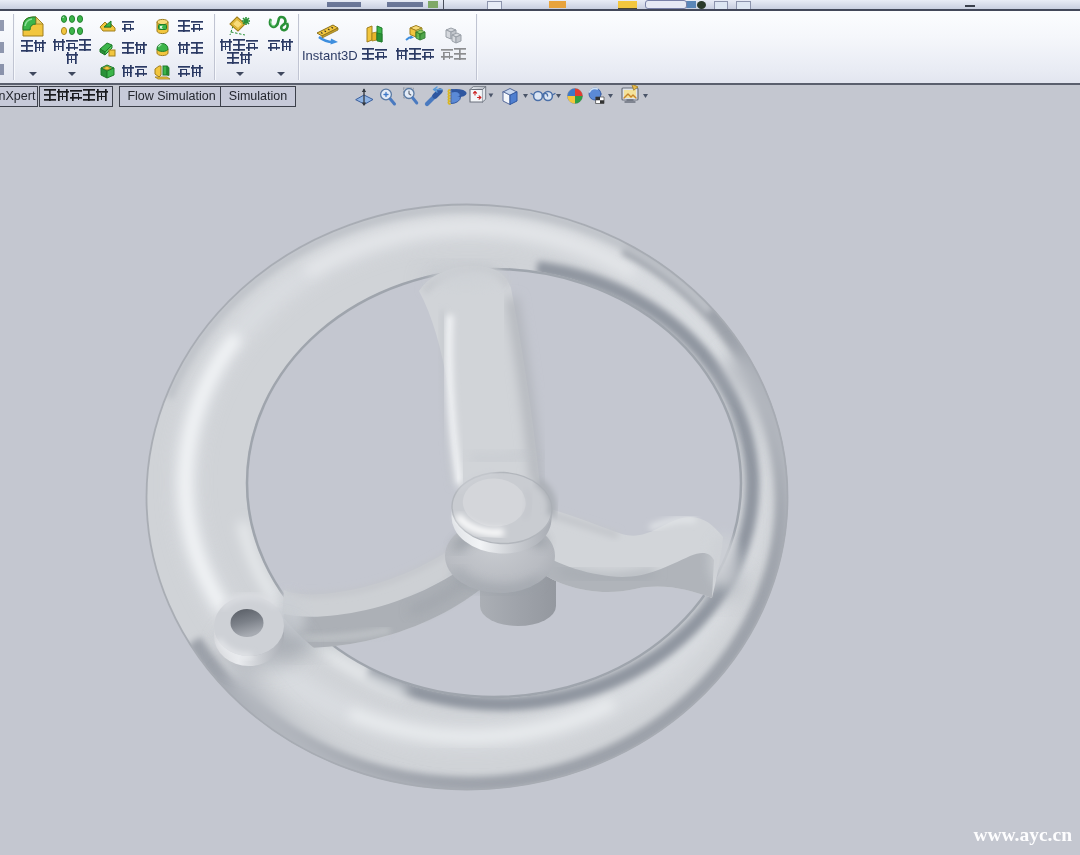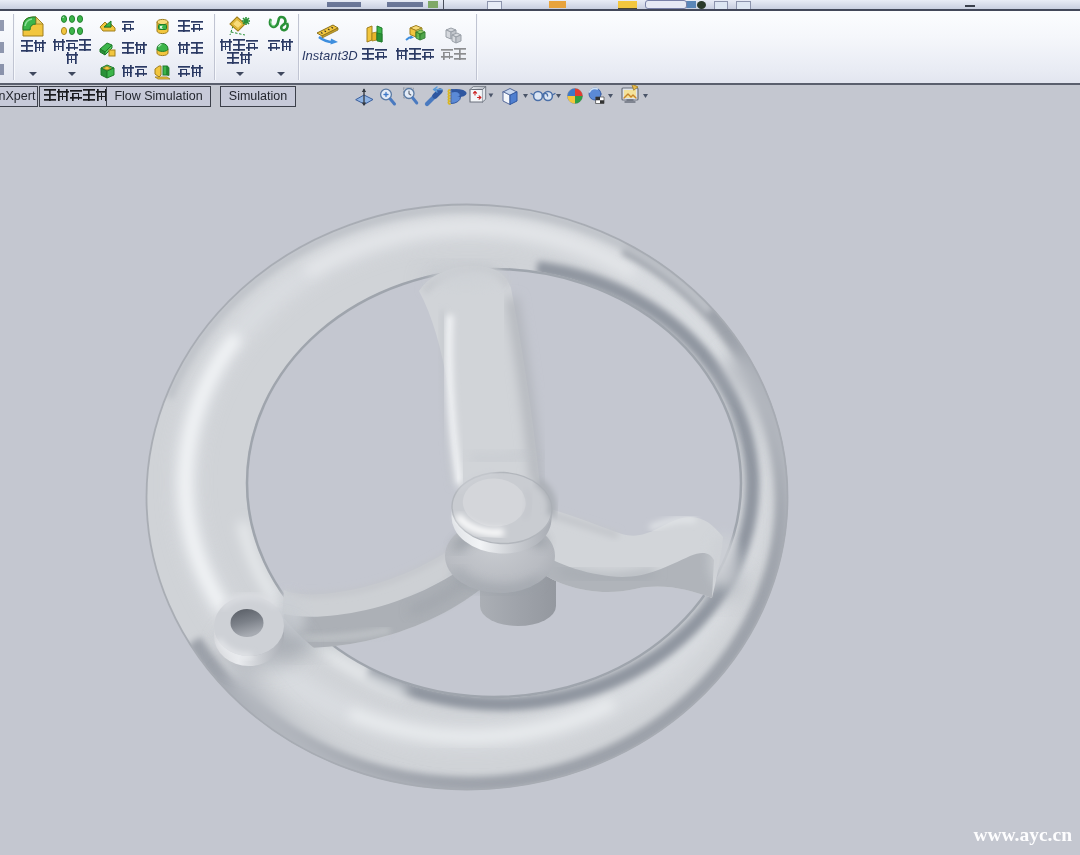--- a/index.html
+++ b/index.html
@@ -9,21 +9,21 @@
 #sliver{left:0;top:0;width:1080px;height:9px;
   background:linear-gradient(#e8ecf6,#c9cfe0);}
 #sliver .frag{position:absolute;}
 
 #ribbon{left:0;top:9px;width:1080px;height:74px;
   background:linear-gradient(#fcfdff 0%,#f5f7fb 35%,#e9ecf4 78%,#e3e6f0 95%,#e3e6f0 100%);
   border-top:2px solid #43485a;}
 #ribbon:after{content:"";position:absolute;left:0;bottom:0;width:1080px;height:2px;background:#5a5f6d;}
 .vsep{position:absolute;top:3px;height:66px;width:1px;background:#c0c4d2;border-right:1px solid #f6f8fc;}
 .biglbl{position:absolute;font-size:12px;color:#2b3a64;text-align:center;line-height:12px;white-space:nowrap;}
-.smalllbl{position:absolute;font-size:12px;color:#2b3a64;white-space:nowrap;font-style:italic;}
+.smalllbl{position:absolute;font-size:12px;color:#2b3a64;white-space:nowrap;}
 .drop{position:absolute;width:0;height:0;border-left:4px solid transparent;border-right:4px solid transparent;border-top:4.5px solid #3f485e;}
 
 .cj{display:inline-block;width:12px;height:12px;margin:0 .5px;vertical-align:-1px;}
 .c1{background:
  linear-gradient(#2b3a64,#2b3a64) 0 0/12px 1.7px no-repeat,
  linear-gradient(#2b3a64,#2b3a64) 0 5px/12px 1.7px no-repeat,
  linear-gradient(#2b3a64,#2b3a64) 0 10px/12px 1.7px no-repeat,
  linear-gradient(#2b3a64,#2b3a64) 5px 0/1.7px 12px no-repeat;}
 .c2{background:
  linear-gradient(#2b3a64,#2b3a64) 1px 0/1.7px 12px no-repeat,
@@ -191,21 +191,21 @@
             <path d="M9,11 L13,13 L13,19 L9,17 Z"></path>
             <path d="M18,11 L13,13 L13,19 L18,17 Z" fill="#c2c6cc"></path>
           </g>
         </svg></div>
   <div class="biglbl gr" style="left:439px;top:37px;width:28px"><span class="cj c3"></span><span class="cj c1"></span></div>
 </div>
 
 <div id="tabs" class="abs">
   <div class="tab" style="left:-4px;top:1px;width:40px;">nXpert</div>
   <div class="tab" style="left:39px;top:1px;width:72px;"><span class="cj c1 dk"></span><span class="cj c2 dk"></span><span class="cj c3 dk"></span><span class="cj c1 dk"></span><span class="cj c2 dk"></span></div>
-  <div class="tab" style="left:106px;top:1px;width:103px;">Flow Simulation</div>
+  <div class="tab" style="left:119px;top:1px;width:103px;">Flow Simulation</div>
   <div class="tab" style="left:220px;top:1px;width:74px;">Simulation</div>
 </div>
 
 <svg id="vp" class="abs" style="left:0;top:85px" width="1080" height="770" viewBox="0 85 1080 770">
 <defs>
   <clipPath id="ringclip">
     <path d="M467,204 a321,293 0 1,0 0.1,0 Z M494,268 a248,215 0 1,1 -0.1,0 Z" clip-rule="evenodd"></path>
   </clipPath>
   <clipPath id="holeclip">
           <ellipse cx="494" cy="483" rx="248" ry="215"></ellipse>

